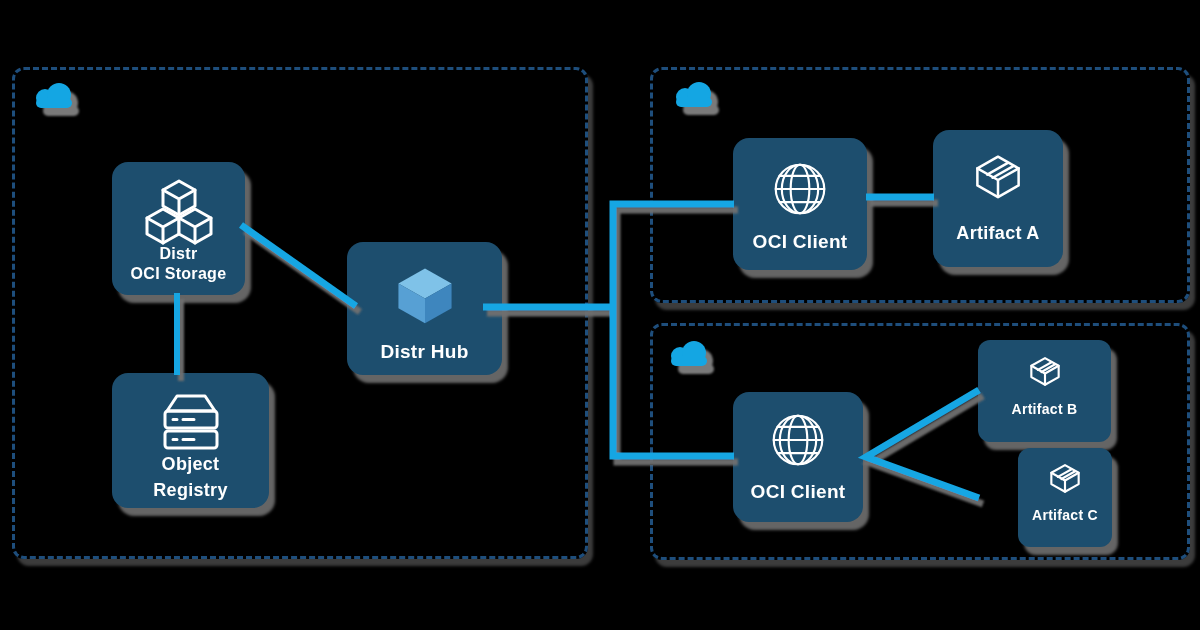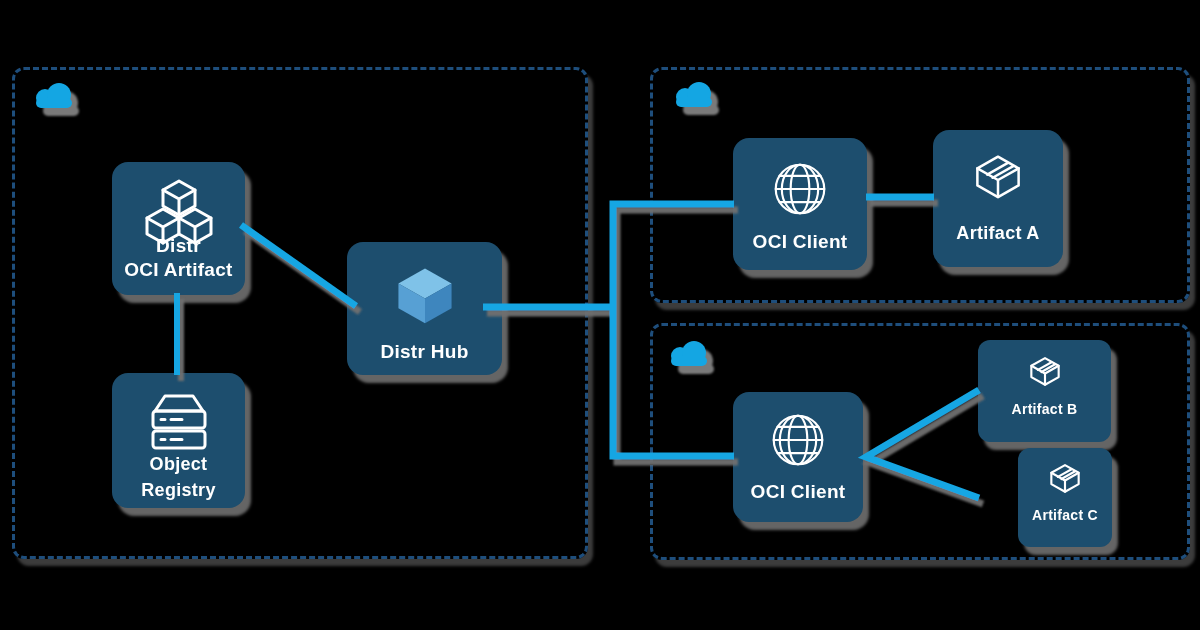--- a/index.html
+++ b/index.html
@@ -71,27 +71,27 @@
         <g class="stf">
           <path d="M22,31 L38,40 L38,56 L22,65 L6,56 L6,40 Z"></path>
             <path class="st" d="M6,40 L22,49 L38,40 M22,49 L22,65"></path>
           <path d="M54,31 L70,40 L70,56 L54,65 L38,56 L38,40 Z"></path>
             <path class="st" d="M38,40 L54,49 L70,40 M54,49 L54,65"></path>
           <path d="M38,3 L54,12 L54,28 L38,37 L22,28 L22,12 Z"></path>
             <path class="st" d="M22,12 L38,21 L54,12 M38,21 L38,37"></path>
         </g>
       </g>
     </svg>
-    <div class="label" style="top:72px;font-size:19px;">
+    <div class="label" style="top:82px;font-size:16px;">
       <div>Distr</div>
-      <div>OCI Artifact</div>
+      <div>OCI Storage</div>
     </div>
   </div>
 
-  <div class="node" style="left:112px;top:373px;width:133px;height:135px;">
+  <div class="node" style="left:112px;top:373px;width:133px;height:135px;padding-left:24px;">
     <svg class="icon" style="top:18px;" width="68" height="60" viewBox="0 0 68 60">
       <g stroke-width="3">
         <path class="st" d="M20,5 L48,5 L58,20 L10,20 Z"></path>
         <rect class="st" x="8" y="20" width="52" height="17" rx="3"></rect>
         <path class="st" d="M16,28.5 L20,28.5 M26,28.5 L37,28.5"></path>
         <rect class="st" x="8" y="40" width="52" height="17" rx="3"></rect>
         <path class="st" d="M16,48.5 L20,48.5 M26,48.5 L37,48.5"></path>
       </g>
     </svg>
     <div class="label" style="top:78px;font-size:18px;line-height:1.45;">

